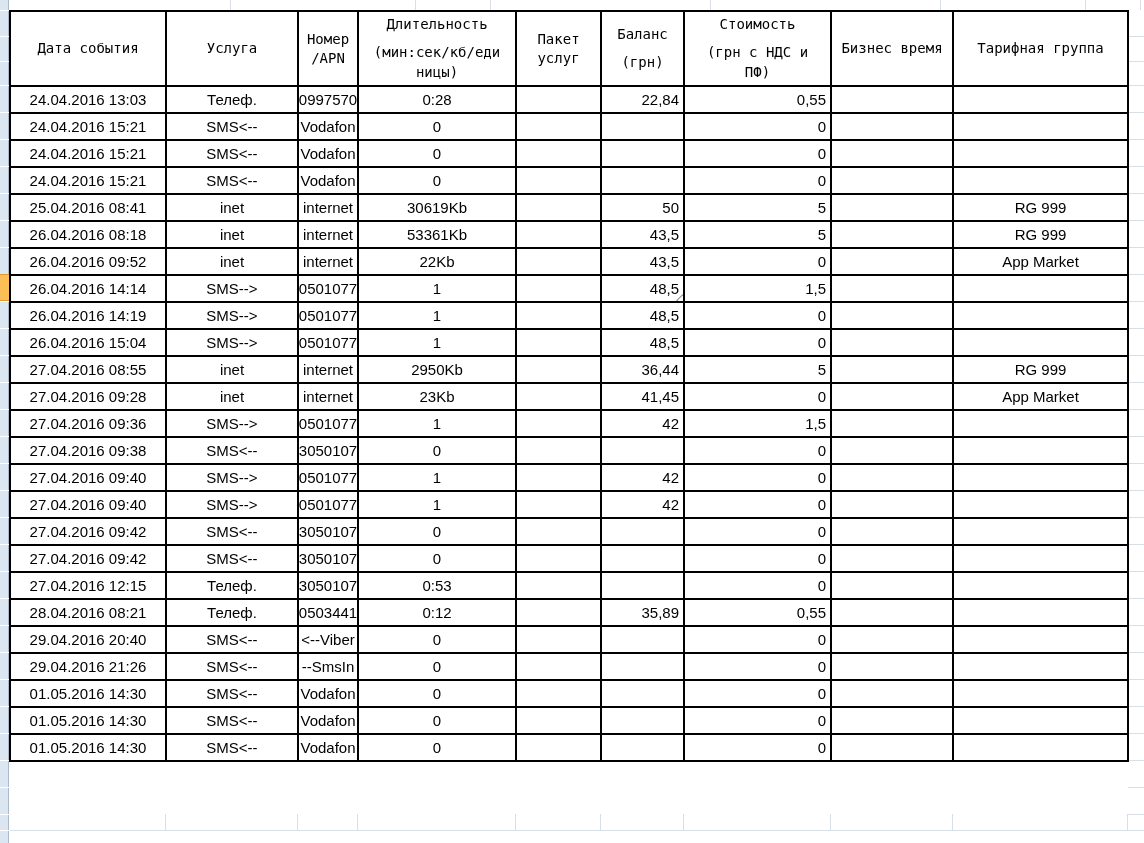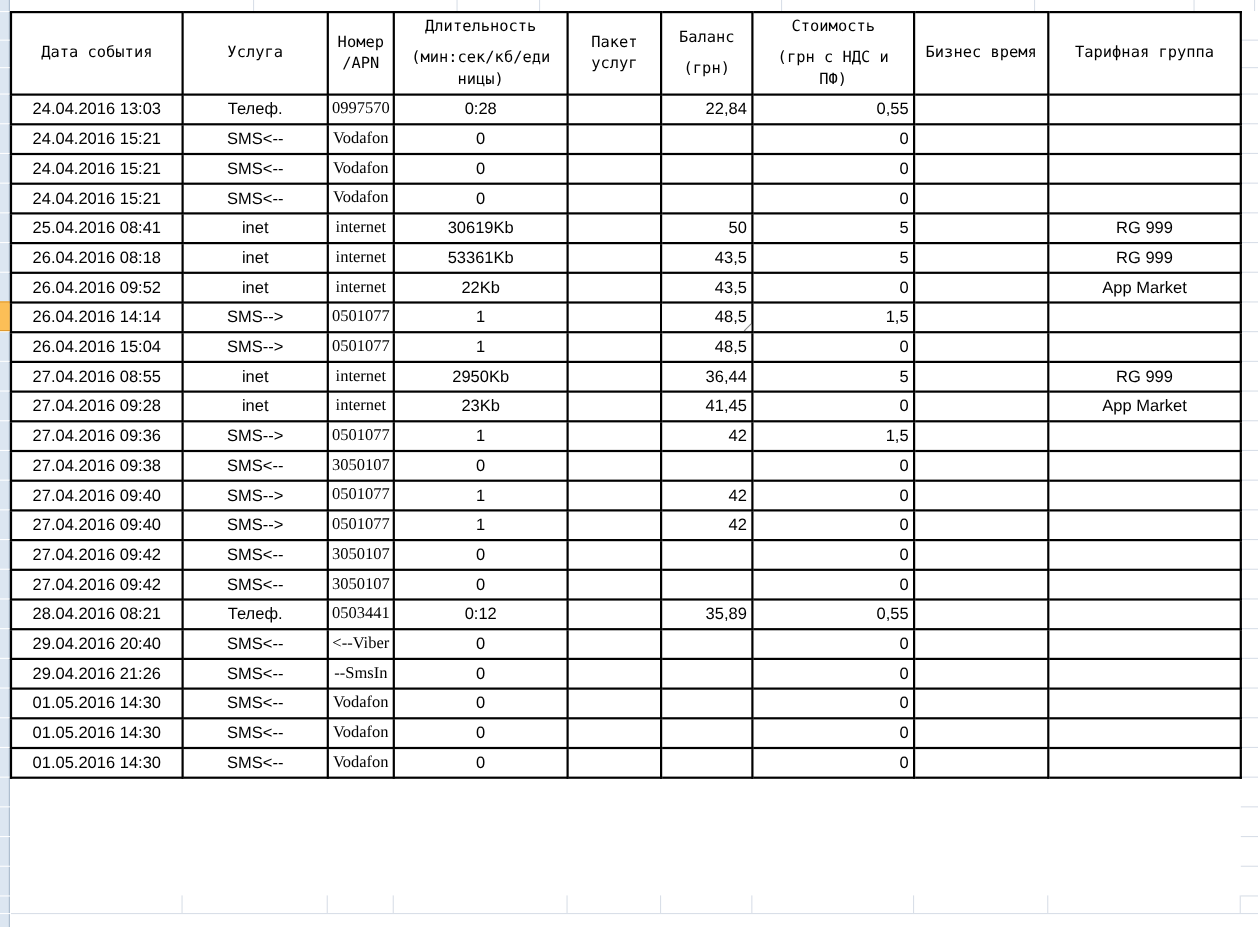--- a/index.html
+++ b/index.html
@@ -23,21 +23,21 @@
   tbody tr{height:27px;}
   th{font-family:"DejaVu Sans Mono","Liberation Mono",monospace;
      font-weight:normal;font-size:14px;}
   .hwrap{display:flex;flex-direction:column;align-items:center;justify-content:center;
          height:100%;gap:8px;}
   .h-label{white-space:normal;text-align:center;line-height:1.35;}
   .h-sub{max-width:130px;text-align:center;line-height:1.45;}
   .h-sub.ba{word-break:break-all;}
   td{font-size:15px;}
   .cv{text-align:center;white-space:nowrap;overflow:hidden;line-height:25px;}
-  tbody td:nth-child(3) .cv{display:flex;justify-content:center;align-items:center;height:25px;font-family:Liberation Serif, serif;}
+  tbody td:nth-child(3) .cv{display:flex;justify-content:center;align-items:center;height:25px;}
   tbody td:nth-child(6) .cv,
   tbody td:nth-child(7) .cv{text-align:right;padding-right:4px;}
   
   td.sel{box-shadow:inset 0 0 0 1px #fff;position:relative;}
   .sel-handle{position:absolute;right:-4px;bottom:-4px;width:7px;height:7px;
               background:#fff;border:1px solid #8a8a8a;transform:rotate(45deg);z-index:2;}
 </style>
 </head>
 <body>
 
@@ -419,20 +419,49 @@
         </td>
         <td>
           <div class="cv"></div>
         </td>
         <td>
           <div class="cv"></div>
         </td>
       </tr>
       <tr>
         <td>
+          <div class="cv">26.04.2016 14:19</div>
+        </td>
+        <td>
+          <div class="cv">SMS--&gt;</div>
+        </td>
+        <td>
+          <div class="cv">0501077</div>
+        </td>
+        <td>
+          <div class="cv">1</div>
+        </td>
+        <td>
+          <div class="cv"></div>
+        </td>
+        <td>
+          <div class="cv">48,5</div>
+        </td>
+        <td>
+          <div class="cv">0</div>
+        </td>
+        <td>
+          <div class="cv"></div>
+        </td>
+        <td>
+          <div class="cv"></div>
+        </td>
+      </tr>
+      <tr>
+        <td>
           <div class="cv">26.04.2016 15:04</div>
         </td>
         <td>
           <div class="cv">SMS--&gt;</div>
         </td>
         <td>
           <div class="cv">0501077</div>
         </td>
         <td>
           <div class="cv">1</div>
@@ -661,20 +690,49 @@
           <div class="cv">27.04.2016 09:42</div>
         </td>
         <td>
           <div class="cv">SMS&lt;--</div>
         </td>
         <td>
           <div class="cv">3050107</div>
         </td>
         <td>
           <div class="cv">0</div>
+        </td>
+        <td>
+          <div class="cv"></div>
+        </td>
+        <td>
+          <div class="cv"></div>
+        </td>
+        <td>
+          <div class="cv">0</div>
+        </td>
+        <td>
+          <div class="cv"></div>
+        </td>
+        <td>
+          <div class="cv"></div>
+        </td>
+      </tr>
+      <tr>
+        <td>
+          <div class="cv">27.04.2016 12:15</div>
+        </td>
+        <td>
+          <div class="cv">Телеф.</div>
+        </td>
+        <td>
+          <div class="cv">3050107</div>
+        </td>
+        <td>
+          <div class="cv">0:53</div>
         </td>
         <td>
           <div class="cv"></div>
         </td>
         <td>
           <div class="cv"></div>
         </td>
         <td>
           <div class="cv">0</div>
         </td>

